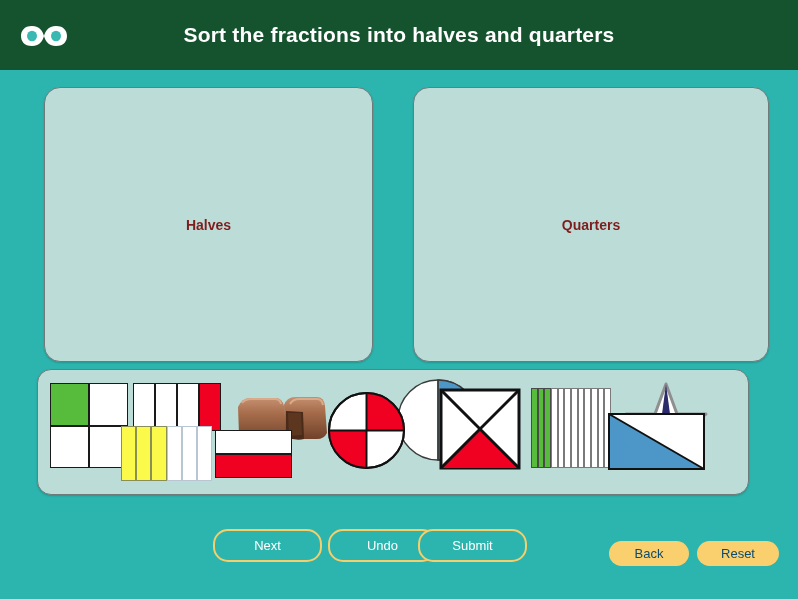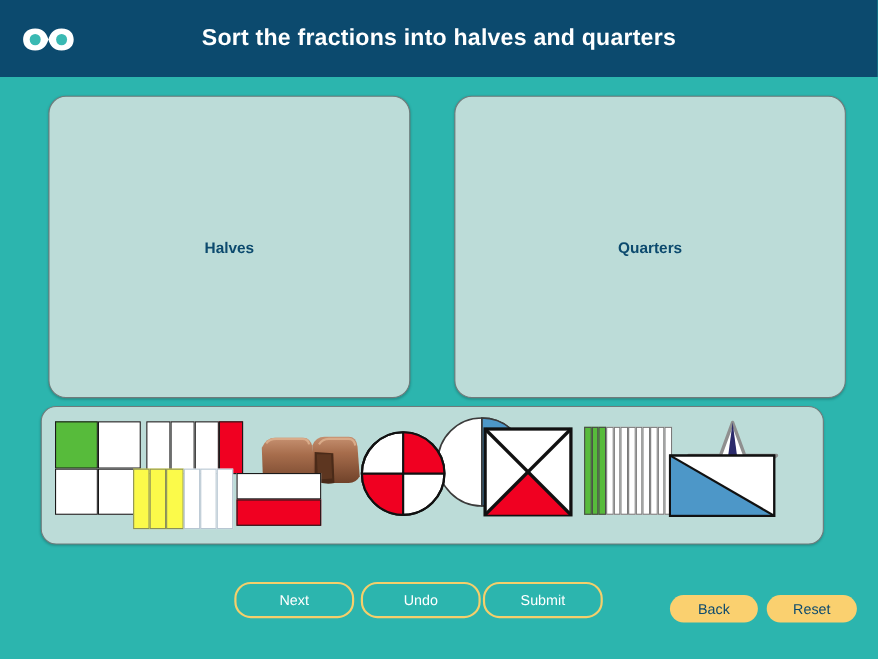--- a/index.html
+++ b/index.html
@@ -6,21 +6,21 @@
   body{
     width:798px;height:599px;
     background:#2cb5ae;
     font-family:"Liberation Sans", sans-serif;
     overflow:hidden;
     position:relative;
   }
   
   #header{
     position:absolute;left:0;top:0;width:798px;height:70px;
-    background:#0c4a6e;
+    background:#14532d;
   }
   #logo{
     position:absolute;left:18px;top:20px;width:52px;height:32px;
     display:flex;align-items:center;justify-content:center;
   }
   #title{
     position:absolute;left:0;top:0;width:798px;height:70px;
     display:flex;align-items:center;justify-content:center;
     color:#ffffff;font-size:21px;font-weight:bold;
     letter-spacing:.2px;
@@ -31,21 +31,21 @@
     background:#bcdcd8;
     border:1px solid #6f7b7b;
     border-radius:16px;
     box-shadow:0 1px 2px rgba(0,0,0,.18);
   }
   #zone-halves{left:44px;width:327px;}
   #zone-quarters{left:413px;width:326px;padding-left:28px;}
   .dropzone-label{
     position:absolute;left:0;right:0;top:50%;
     transform:translateY(-50%);
-    text-align:center;color:#0c4a6e;
+    text-align:center;color:#7f1d1d;
     font-size:14px;font-weight:bold;
   }
   
   #tray{
     position:absolute;left:37px;top:369px;width:710px;height:124px;
     background:#bcdcd8;
     border:1px solid #6f7b7b;
     border-radius:14px;
     box-shadow:0 1px 2px rgba(0,0,0,.18);
   }
@@ -66,21 +66,21 @@
   .btn-solid{
     position:absolute;height:25px;
     background:#fad06f;
     border:none;border-radius:13px;
     color:#0c4a6e;font-size:13px;
     display:flex;align-items:center;justify-content:center;
     cursor:pointer;
   }
   #btn-undo{left:213px;top:529px;width:105px;}
   #btn-reset{left:328px;top:529px;width:105px;}
-  #btn-submit{left:439px;top:529px;width:105px;}
+  #btn-submit{left:418px;top:529px;width:105px;}
   #btn-back{left:609px;top:541px;width:80px;}
   #btn-next{left:697px;top:541px;width:82px;}
 </style>
 </head>
 <body>
 
 <div id="header">
   <div id="logo">
     <svg width="50" height="30" viewBox="0 0 50 30" aria-hidden="true">
       <path d="M13 5 C5 5 2 10 2 15 C2 20 5 25 13 25 C21 25 24 19 25 15 C26 19 29 25 37 25 C45 25 48 20 48 15 C48 10 45 5 37 5 C29 5 26 11 25 15 C24 11 21 5 13 5 Z" fill="#ffffff"></path>

